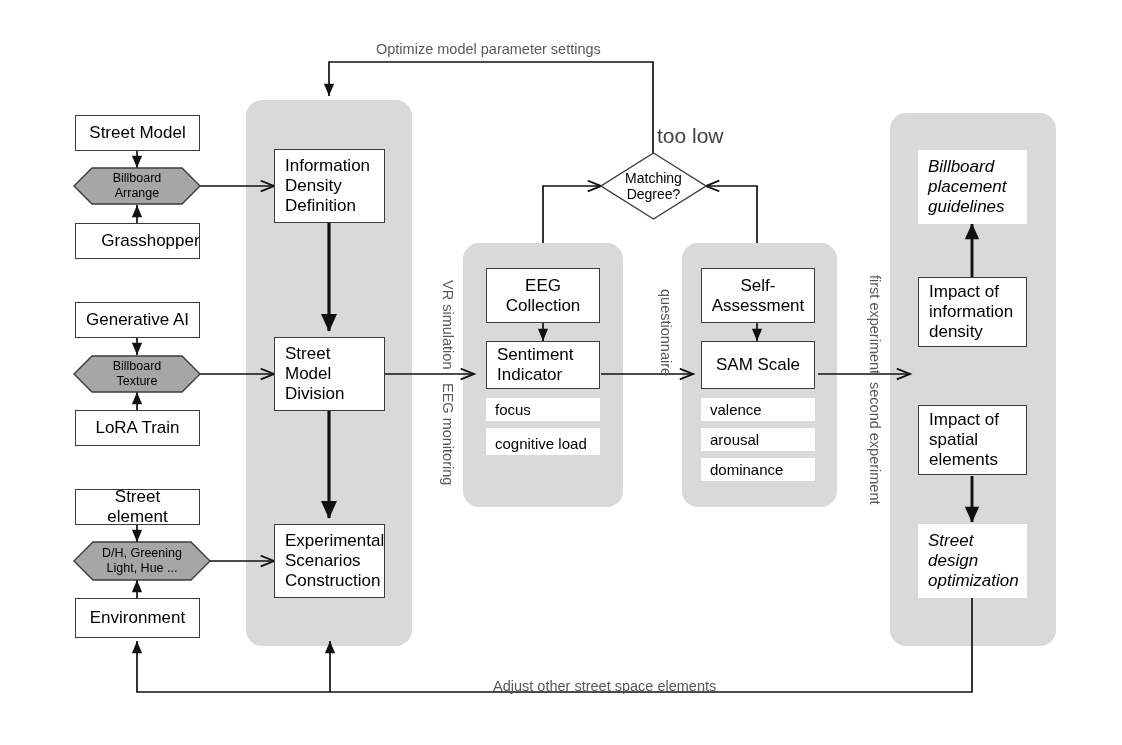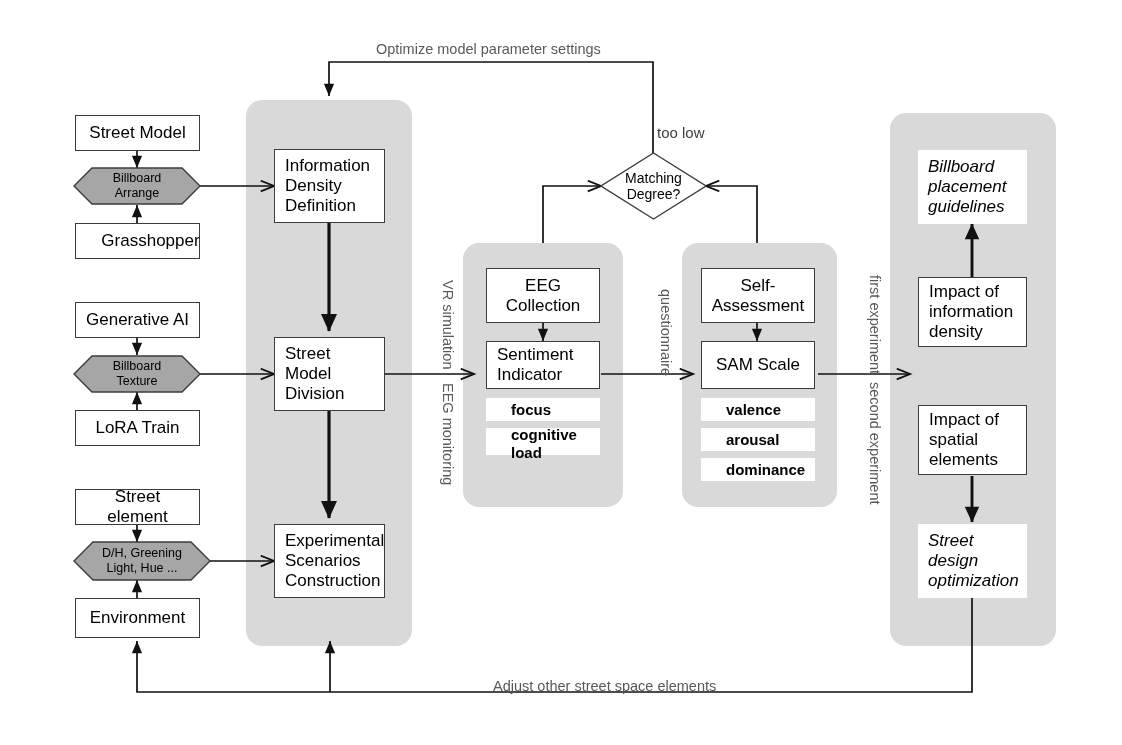--- a/index.html
+++ b/index.html
@@ -48,22 +48,21 @@
     justify-content: center;
     text-align: center;
   }
   .node.noborder {
     border: none;
     font-style: italic;
   }
   .node.small {
     font-size: 15px;
     border: none;
-    padding: 0 25px;
-    font-weight: bold;
+    padding: 0 9px;
   }
   .hexwrap {
     position: absolute;
   }
   .hexwrap svg { display: block; }
   .hexlabel {
     position: absolute;
     left: 0; top: 0;
     width: 100%; height: 100%;
     display: flex;
@@ -231,21 +230,21 @@
   <div class="node small" style="left:701px; top:428px; width:114px; height:23px;">arousal</div>
   <div class="node small" style="left:701px; top:458px; width:114px; height:23px;">dominance</div>
 
   <div class="diamond-wrap" style="left:600px; top:152px; width:107px; height:68px;">
     <svg width="107" height="68" viewBox="0 0 107 68">
       <polygon points="53.5,1 106,34 53.5,67 1,34" fill="#ffffff" stroke="#3c3c3c" stroke-width="1.4"></polygon>
     </svg>
     <div class="diamond-label">Matching
 Degree?</div>
   </div>
-  <div class="edge-label dark" style="left:657px; top:124px; font-size:15px;">too low</div>
+  <div class="edge-label dark" style="left:657px; top:124px; font-size:21px;">too low</div>
 
   <div class="node noborder" style="left:918px; top:150px; width:109px; height:74px;">Billboard
 placement
 guidelines</div>
 
   <div class="node" style="left:918px; top:277px; width:109px; height:70px;">Impact of
 information
 density</div>
 
   <div class="node" style="left:918px; top:405px; width:109px; height:70px;">Impact of

